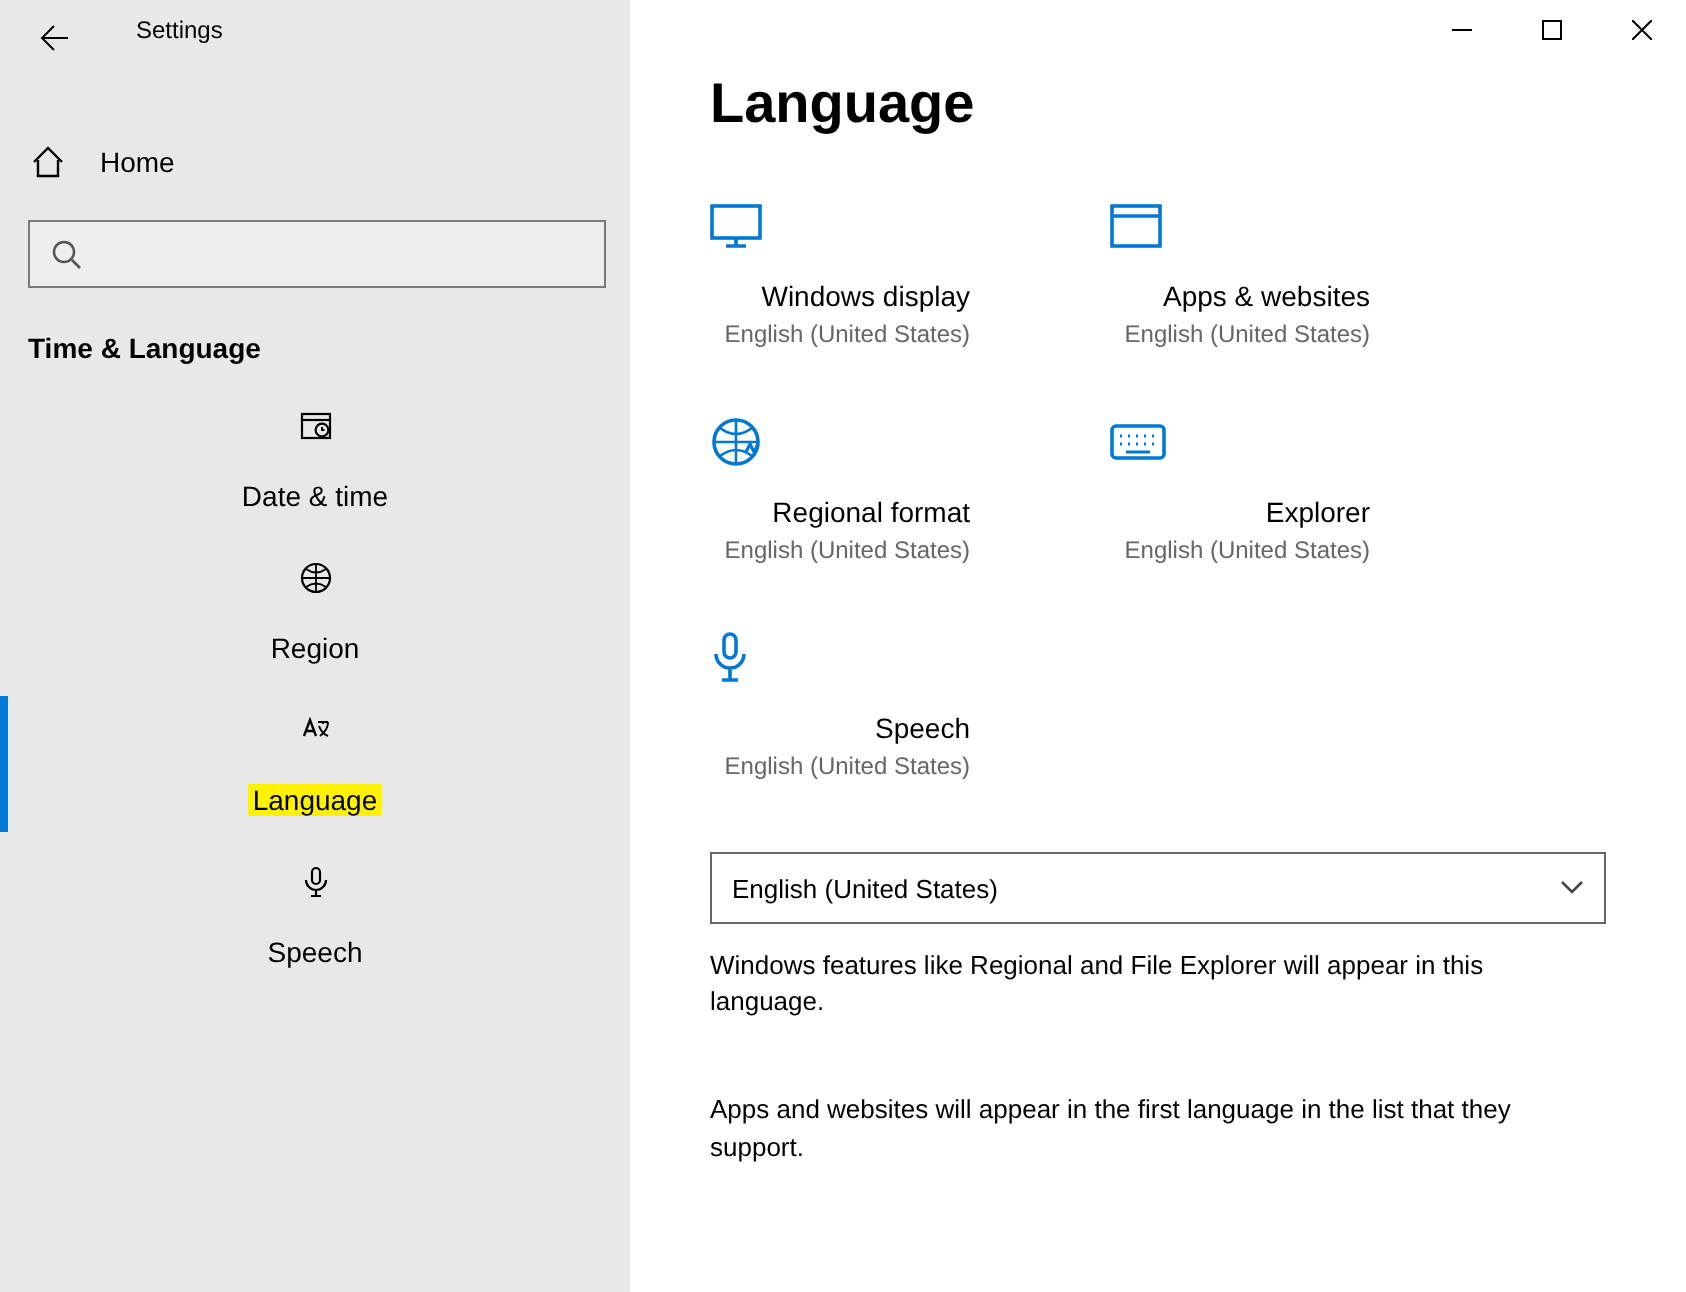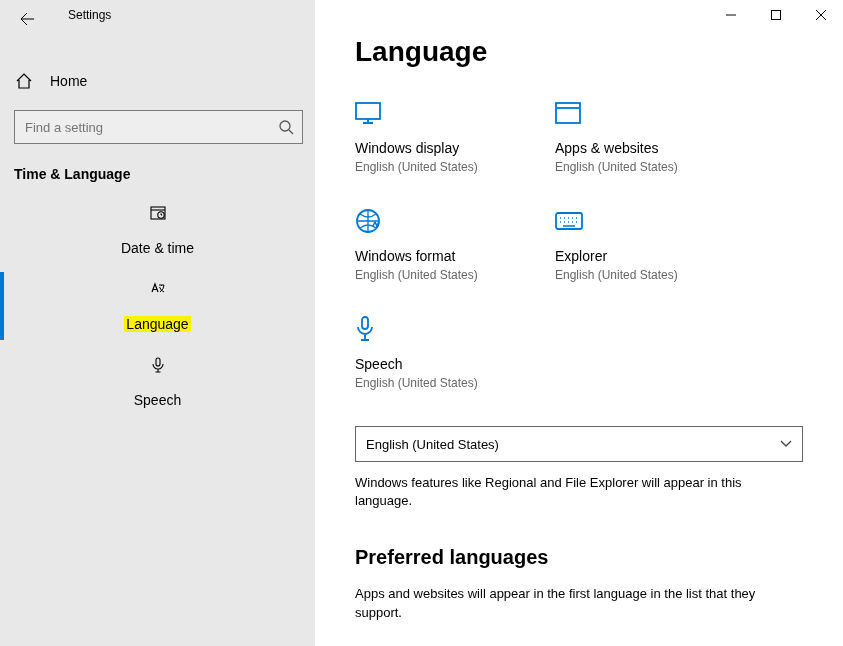--- a/index.html
+++ b/index.html
@@ -19,21 +19,21 @@
     .nav-item .icon { width: 20px; display: flex; align-items: center; justify-content: center; }
     .nav-item .label { font-size: 14px; }
     .nav-item.active { background: transparent; }
     .nav-item.active::before { content: ""; position: absolute; left: 0; top: 4px; bottom: 4px; width: 4px; background: #0078d4; }
     .highlight { background: #fff200; padding: 0 2px; }
     .main { flex: 1; padding: 0 0 0 0; position: relative; }
     .window-controls { position: absolute; top: 0; right: 0; display: flex; }
     .wc { width: 45px; height: 30px; display: flex; align-items: center; justify-content: center; cursor: pointer; }
     .content { padding: 36px 40px 20px 40px; }
     h1 { font-size: 28px; font-weight: 600; margin-bottom: 30px; }
-    .tiles { display: flex; flex-wrap: wrap; gap: 32px 70px; margin-bottom: 36px; }
+    .tiles { display: flex; flex-wrap: wrap; gap: 32px 70px; margin-bottom: 36px; text-align: right; }
     .tile { width: 130px; cursor: pointer; }
     .tile .ticon { height: 30px; display: flex; align-items: center; margin-bottom: 12px; }
     .tile .tlabel { font-size: 14px; margin-bottom: 4px; }
     .tile .tdesc { font-size: 12px; color: #666; }
     h2 { font-size: 20px; font-weight: 600; margin-bottom: 16px; }
     .select { width: 448px; height: 36px; border: 1px solid #666; display: flex; align-items: center; padding: 0 10px; font-size: 13px; justify-content: space-between; cursor: pointer; margin-bottom: 12px; }
     .desc { font-size: 13px; line-height: 1.4; max-width: 440px; }
     .preferred { margin-top: 36px; }
     svg { display: block; }
   </style>
@@ -54,21 +54,20 @@
     <span class="icon">
       <svg width="18" height="18" viewBox="0 0 18 18">
           <path d="M2 9 L9 2 L16 9 M4 8 V16 H14 V8" stroke="#000" stroke-width="1.2" fill="none"></path>
         </svg>
     </span>
     <span class="label">Home</span>
   </div>
 
   <div class="search-wrap">
     <div class="search">
-      <input placeholder="Find a setting" style="">
       <svg width="16" height="16" viewBox="0 0 16 16">
           <circle cx="7" cy="7" r="5" stroke="#555" stroke-width="1.3" fill="none"></circle>
           <path d="M11 11 L15 15" stroke="#555" stroke-width="1.3"></path>
         </svg>
     </div>
   </div>
 
   <div class="section-title">Time &amp; Language</div>
 
   <div class="nav-item">
@@ -76,20 +75,29 @@
       <svg width="18" height="18" viewBox="0 0 18 18">
           <rect x="2" y="3" width="14" height="12" stroke="#000" stroke-width="1.1" fill="none"></rect>
           <path d="M2 6 H16" stroke="#000" stroke-width="1.1"></path>
           <circle cx="12" cy="11" r="3.2" stroke="#000" stroke-width="1.1" fill="#e8e8e8"></circle>
           <path d="M12 9.5 V11 H13.2" stroke="#000" stroke-width="1"></path>
         </svg>
     </span>
     <span class="label">Date &amp; time</span>
   </div>
 
+  <div class="nav-item">
+    <span class="icon">
+      <svg width="18" height="18" viewBox="0 0 18 18">
+          <circle cx="9" cy="9" r="7" stroke="#000" stroke-width="1.1" fill="none"></circle>
+          <path d="M2 9 H16 M9 2 V16 M4 4.5 Q9 8 14 4.5 M4 13.5 Q9 10 14 13.5" stroke="#000" stroke-width="0.9" fill="none"></path>
+        </svg>
+    </span>
+    <span class="label">Region</span>
+  </div>
 
   <div class="nav-item active">
     <span class="icon">
       <svg width="18" height="18" viewBox="0 0 18 18">
           <path d="M3 12 L6 4 L9 12 M4 9.5 H8" stroke="#000" stroke-width="1.2" fill="none"></path>
           <path d="M10 5 H15 M12.5 5 V6 M11 12 Q15 9 15 5 M10.5 7 Q12 11 15 12" stroke="#000" stroke-width="1" fill="none"></path>
         </svg>
     </span>
     <span class="label"><span class="highlight">Language</span></span>
   </div>
@@ -149,21 +157,21 @@
         <div class="tdesc">English (United States)</div>
       </div>
       <div class="tile">
         <div class="ticon">
             <svg width="26" height="26" viewBox="0 0 26 26">
               <circle cx="13" cy="13" r="11" stroke="#0078d4" stroke-width="1.8" fill="none"></circle>
               <path d="M2 13 H24 M13 2 V24 M5 6 Q13 12 21 6 M5 20 Q13 14 21 20" stroke="#0078d4" stroke-width="1.3" fill="none"></path>
               <path d="M18 18 L20 14 L22 18 L24 14" stroke="#0078d4" stroke-width="1.6" fill="none"></path>
             </svg>
           </div>
-        <div class="tlabel">Windows format</div>
+        <div class="tlabel">Regional format</div>
         <div class="tdesc">English (United States)</div>
       </div>
       <div class="tile">
         <div class="ticon">
             <svg width="28" height="18" viewBox="0 0 28 18">
               <rect x="1" y="1" width="26" height="16" rx="2" stroke="#0078d4" stroke-width="1.8" fill="none"></rect>
               <path d="M5 6 H6 M9 6 H10 M13 6 H14 M17 6 H18 M21 6 H22 M5 10 H6 M9 10 H10 M13 10 H14 M17 10 H18 M21 10 H22 M8 14 H20" stroke="#0078d4" stroke-width="1.5"></path>
             </svg>
           </div>
         <div class="tlabel">Explorer</div>
@@ -183,18 +191,17 @@
 
     <div class="select">
       <span>English (United States)</span>
       <svg width="12" height="8" viewBox="0 0 12 8">
           <path d="M1 1 L6 6 L11 1" stroke="#444" stroke-width="1.3" fill="none"></path>
         </svg>
     </div>
     <div class="desc">Windows features like Regional and File Explorer will appear in this language.</div>
 
     <div class="preferred">
-      <h2>Preferred languages</h2>
       <div class="desc">Apps and websites will appear in the first language in the list that they support.</div>
 
     </div>
   </div>
 </div>
 
 </body></html>

